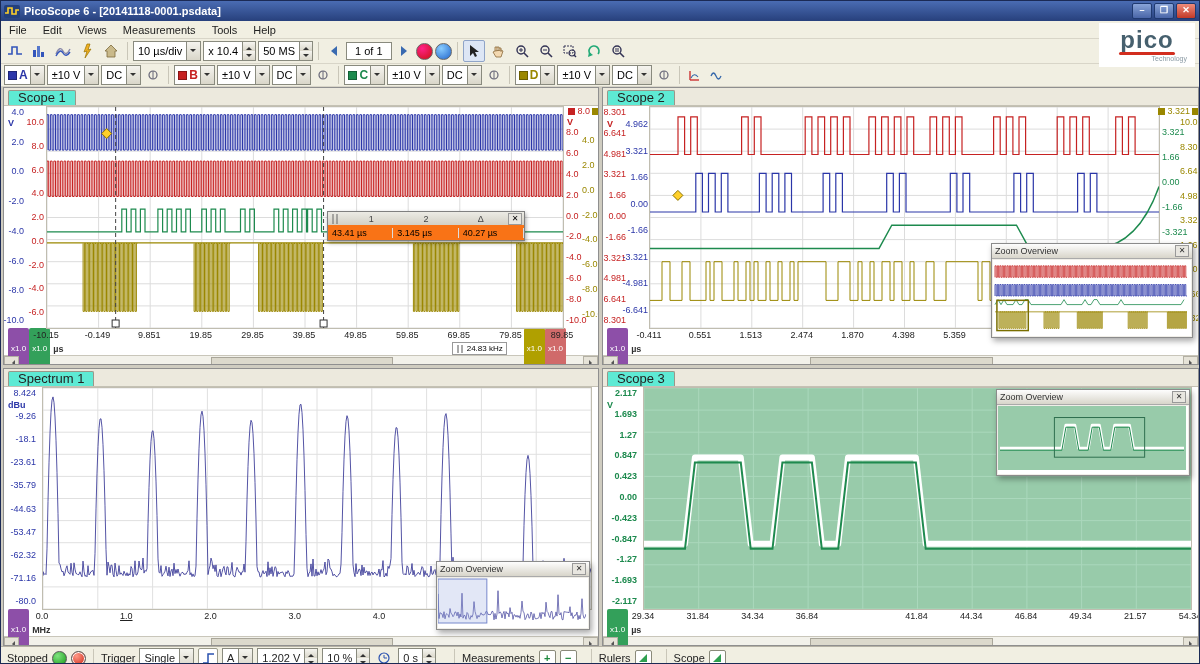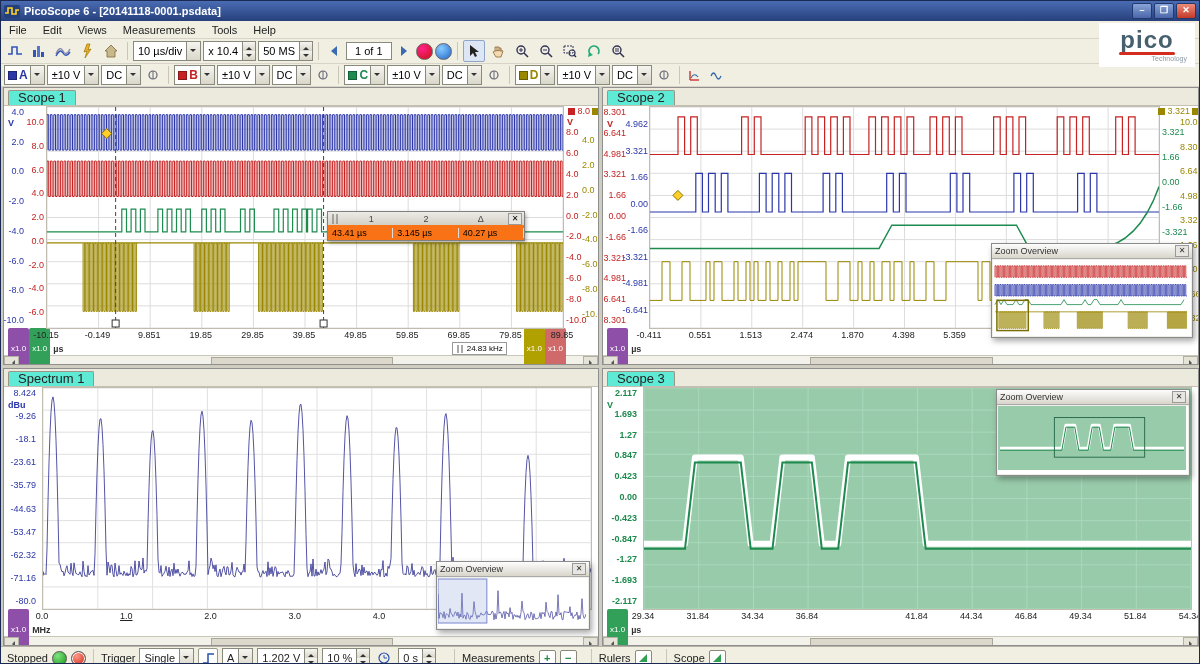--- a/index.html
+++ b/index.html
@@ -775,21 +775,21 @@
         <div class="xticks" style="left:40px;width:547px;">
             <span style="left: 0%;">29.34</span>
             <span style="left: 10%;">31.84</span>
             <span style="left: 20%;">34.34</span>
             <span style="left: 30%;">36.84</span>
             <span style="left: 40%; margin-top: 40px;">39.34</span>
             <span style="left: 50%;">41.84</span>
             <span style="left: 60%;">44.34</span>
             <span style="left: 70%;">46.84</span>
             <span style="left: 80%;">49.34</span>
-            <span style="left: 90%;">51.84</span>
+            <span style="left: 90%;">21.57</span>
             <span style="left: 100%;">54.34</span>
           </div>
       </div>
       <div class="unitrow">
         <span class="badges"><span class="badge" style="background: rgb(51, 160, 90);">x1.0</span></span>
         <span class="xunit">µs</span>
       </div>
       <div class="hscroll">
         <span class="sarrow left"></span>
         <span class="strack">

